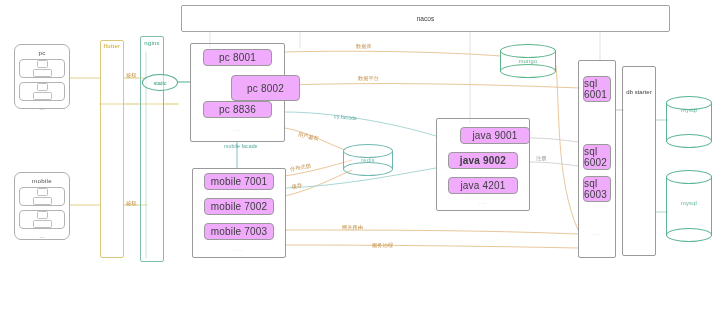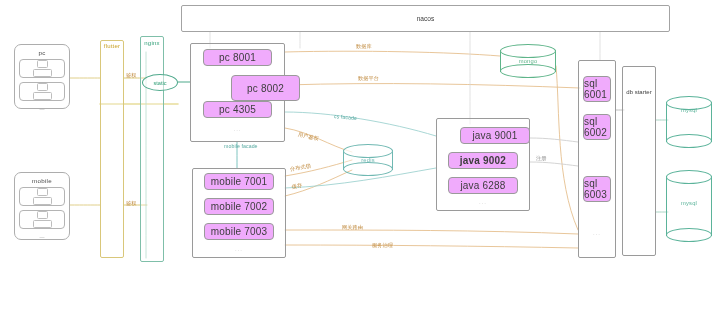--- a/index.html
+++ b/index.html
@@ -203,21 +203,21 @@
 </div>
 
 <div class="node group-box" style="left:190px;top:43px;width:95px;height:99px;"></div>
 <div class="node rect" style="left:203px;top:49px;width:69px;height:17px;">
   <span>pc 8001</span>
 </div>
 <div class="node rect" style="left:203px;top:75px;width:69px;height:26px;margin-left:28px;">
   <span>pc 8002</span>
 </div>
 <div class="node rect" style="left:203px;top:101px;width:69px;height:17px;">
-  <span>pc 4305</span>
+  <span>pc 8836</span>
 </div>
 <div class="node dots" style="left:203px;top:124px;width:69px;height:10px;">
   <span>...</span>
 </div>
 
 <div class="node group-box" style="left:192px;top:168px;width:94px;height:90px;"></div>
 <div class="node rect" style="left:204px;top:173px;width:70px;height:17px;">
   <span>mobile 7001</span>
 </div>
 <div class="node rect" style="left:204px;top:198px;width:70px;height:17px;">
@@ -231,31 +231,31 @@
 </div>
 
 <div class="node group-box" style="left:436px;top:118px;width:94px;height:93px;"></div>
 <div class="node rect" style="left:460px;top:127px;width:70px;height:17px;">
   <span>java 9001</span>
 </div>
 <div class="node rect" style="left:448px;top:152px;width:70px;height:17px;font-weight:bold;">
   <span>java 9002</span>
 </div>
 <div class="node rect" style="left:448px;top:177px;width:70px;height:17px;">
-  <span>java 6288</span>
+  <span>java 4201</span>
 </div>
 <div class="node dots" style="left:448px;top:197px;width:70px;height:10px;">
   <span>...</span>
 </div>
 
 <div class="node group-box" style="left:578px;top:60px;width:38px;height:198px;"></div>
 <div class="node rect" style="left:583px;top:76px;width:28px;height:26px;">
   <span>sql 6001</span>
 </div>
-<div class="node rect" style="left:583px;top:114px;width:28px;height:26px;">
+<div class="node rect" style="left:583px;top:144px;width:28px;height:26px;">
   <span>sql 6002</span>
 </div>
 <div class="node rect" style="left:583px;top:176px;width:28px;height:26px;">
   <span>sql 6003</span>
 </div>
 <div class="node dots" style="left:583px;top:228px;width:28px;height:10px;">
   <span>...</span>
 </div>
 
 <div class="node group-box" style="left:622px;top:66px;width:34px;height:190px;align-items:flex-start;padding-top:22px;">

